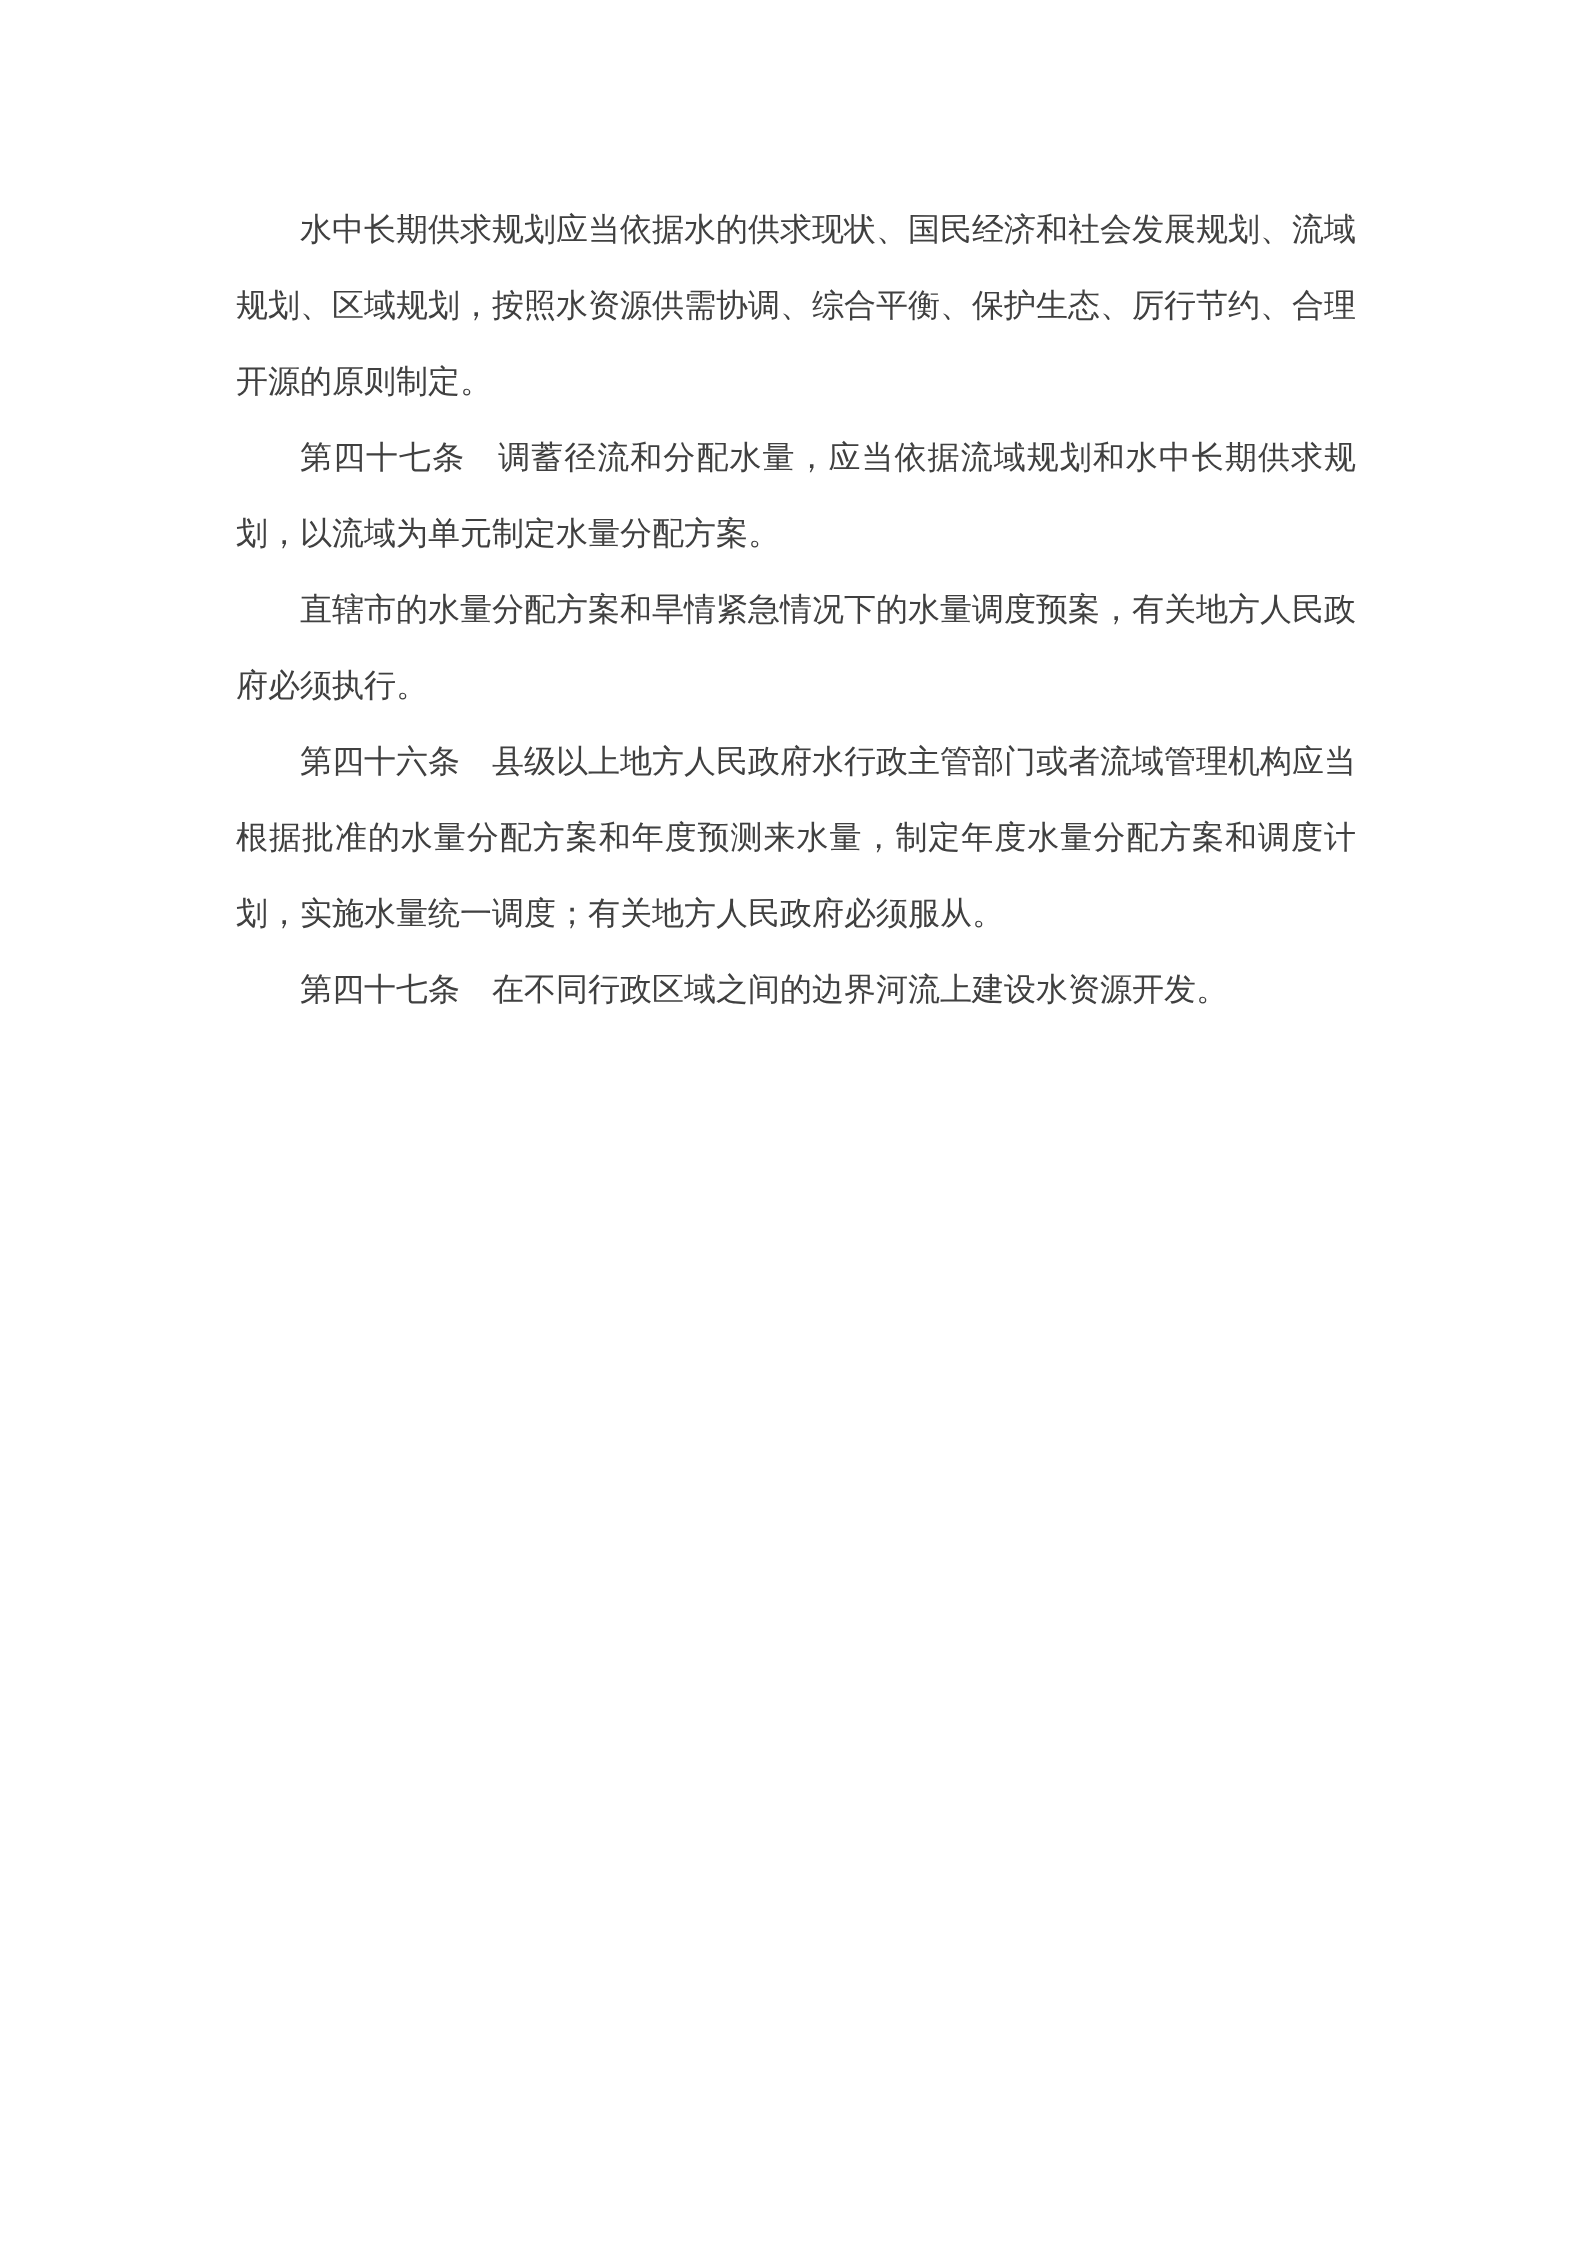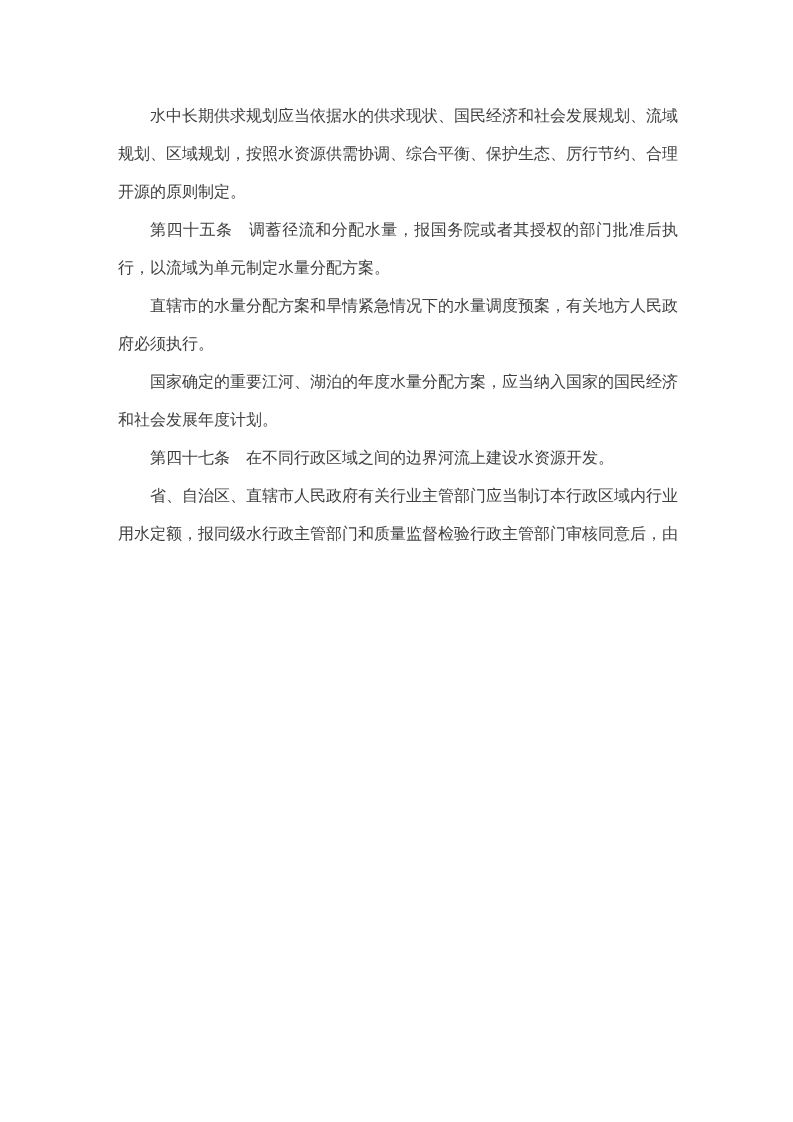--- a/index.html
+++ b/index.html
@@ -38,19 +38,18 @@
     word-break: break-all;
     overflow-wrap: break-word;
   }
 </style>
 </head>
 <body>
 
 <div class="page">
   <div class="doc-body">
       <p class="para">水中长期供求规划应当依据水的供求现状、国民经济和社会发展规划、流域规划、区域规划，按照水资源供需协调、综合平衡、保护生态、厉行节约、合理开源的原则制定。</p>
-      <p class="para">第四十五条　调蓄径流和分配水量，报国务院或者其授权的部门批准后执行，以流域为单元制定水量分配方案。</p>
+      <p class="para">第四十七条　调蓄径流和分配水量，应当依据流域规划和水中长期供求规划，以流域为单元制定水量分配方案。</p>
       <p class="para">直辖市的水量分配方案和旱情紧急情况下的水量调度预案，有关地方人民政府必须执行。</p>
-      <p class="para">国家确定的重要江河、湖泊的年度水量分配方案，应当纳入国家的国民经济和社会发展年度计划。</p>
+      <p class="para">第四十六条　县级以上地方人民政府水行政主管部门或者流域管理机构应当根据批准的水量分配方案和年度预测来水量，制定年度水量分配方案和调度计划，实施水量统一调度；有关地方人民政府必须服从。</p>
       <p class="para">第四十七条　在不同行政区域之间的边界河流上建设水资源开发。</p>
-      <p class="para">省、自治区、直辖市人民政府有关行业主管部门应当制订本行政区域内行业用水定额，报同级水行政主管部门和质量监督检验行政主管部门审核同意后，由</p>
     </div>
 </div>
 
 </body></html>

